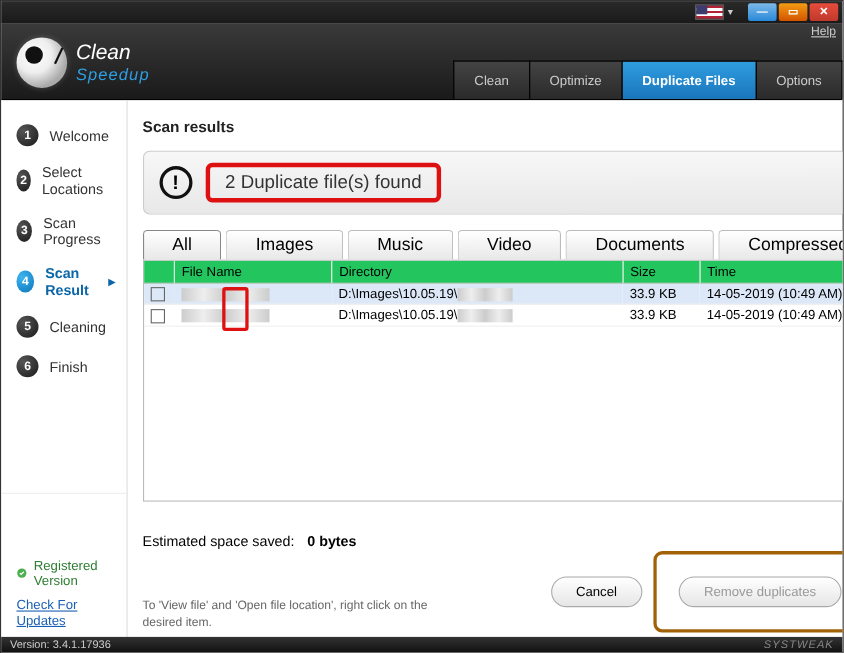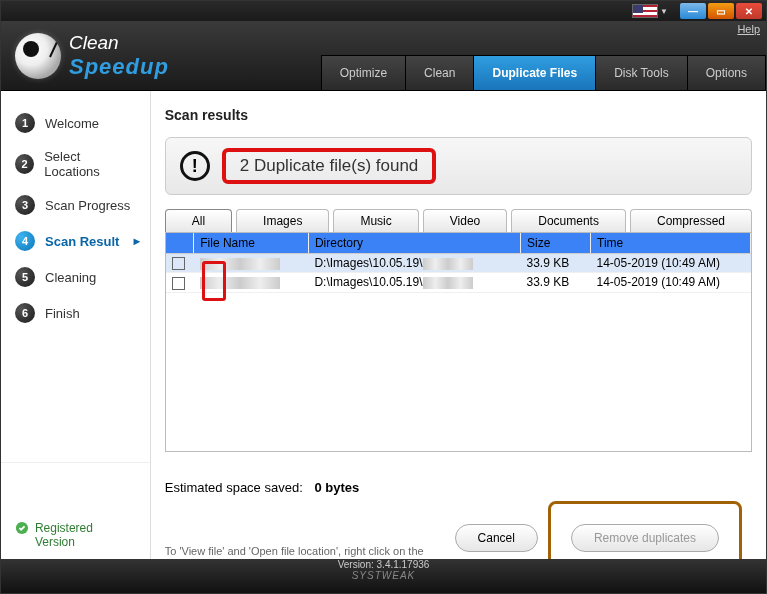--- a/index.html
+++ b/index.html
@@ -17,70 +17,70 @@
 .help-link { position:absolute; right:6px; top:22px; color:#ccc; font-size:11px; text-decoration:underline; }
 
 
 .header { height: 70px; background: linear-gradient(#3a3a3a,#1a1a1a); display:flex; align-items:flex-end; border-bottom:1px solid #000; }
 .logo-area { display:flex; align-items:center; padding:0 14px 10px 14px; }
 .logo-icon { width:46px; height:46px; border-radius:50%; background:radial-gradient(circle at 35% 35%, #fff 0%, #eee 38%, #aaa 70%); position:relative; box-shadow:0 0 6px rgba(255,255,255,.2);}
 .logo-icon::before{content:'';position:absolute;width:16px;height:16px;background:#111;border-radius:50%;left:8px;top:8px;}
 .logo-icon::after{content:'';position:absolute;width:2px;height:16px;background:#111;right:10px;top:8px;transform:rotate(25deg);transform-origin:bottom;}
 .logo-text { margin-left:8px; }
 .logo-disk { color:#fff; font-size:19px; font-style:italic; font-weight:300; }
-.logo-speed { color:#2f9de0; font-size:22px; font-style:italic; font-weight:bold; letter-spacing:1px;}
+.logo-speed { color:#2f9de0; font-size:15px; font-style:italic; font-weight:normal; letter-spacing:1px;}
 .main-tabs { display:flex; margin-left:auto; margin-bottom:0;}
 .main-tab { padding: 10px 18px; color:#ccc; font-size:12px; background:linear-gradient(#444,#2a2a2a); border:1px solid #000; border-bottom:none; cursor:pointer; }
 .main-tab:not(:last-child){border-right:none;}
 .main-tab.active { background:linear-gradient(#2f9de0,#1a75bb); color:#fff; font-weight:bold;}
 
 
 .main { display:flex; height:490px;}
 .sidebar { width:180px; border-right:1px solid #ddd; display:flex; flex-direction:column; }
 .steps { flex:1; padding-top:14px; }
 .step { display:flex; align-items:center; padding:8px 14px; font-size:13px; color:#333; cursor:pointer; position:relative; }
 .step .num { width:20px; height:20px; border-radius:50%; background:radial-gradient(circle at 30% 30%, #555, #1a1a1a); color:#fff; font-size:11px; display:inline-flex; align-items:center; justify-content:center; margin-right:10px; font-weight:bold;}
 .step.active { color:#0a66a8; font-weight:bold;}
 .step.active .num { background:radial-gradient(circle at 30% 30%, #3fb4f0, #0a76b8);}
 .step.active::after { content:'▸'; color:#0a66a8; position:absolute; right:10px; font-size:12px;}
 .sidebar-footer { padding:10px 14px; font-size:12px; border-top:1px solid #eee;}
-.reg-ok { color:#2e7d32; display:flex; gap:6px; margin-bottom:8px;margin-top:48px;}
+.reg-ok { color:#2e7d32; display:flex; align-items:center; gap:6px; margin-bottom:8px;margin-top:48px;}
 .reg-ok svg{width:14px;height:14px;}
 .update-link { color:#1a5fb4; text-decoration:underline; cursor:pointer; }
 
 .content { flex:1; padding:16px 14px 0 14px; position:relative;}
 .content h2 { font-size:14px; font-weight:bold; margin-bottom:14px; color:#222;}
 .result-banner { border:1px solid #ccc; border-radius:6px; background:linear-gradient(#f7f7f7,#e8e8e8); padding:10px 14px; display:flex; align-items:center; gap:12px; margin-bottom:14px;}
 .result-banner .mark { width:30px;height:30px;border:3px solid #111;border-radius:50%;display:flex;align-items:center;justify-content:center;font-weight:bold;font-size:18px;}
 .result-highlight { border:4px solid #d11; border-radius:6px; padding:4px 14px; font-size:17px; color:#333;}
 
 .filter-tabs { display:flex; gap:4px; margin-bottom:0;}
-.filter-tab { padding:4px 26px; font-size:12px; border:1px solid #bbb; border-bottom:none; border-radius:4px 4px 0 0; background:linear-gradient(#fff,#e8e8e8); cursor:pointer;}
+.filter-tab { padding:4px 26px; font-size:16px; border:1px solid #bbb; border-bottom:none; border-radius:4px 4px 0 0; background:linear-gradient(#fff,#e8e8e8); cursor:pointer;}
 .filter-tab:first-child{border-color:#888;}
 
 .table-wrap { border:1px solid #bbb; height:220px; overflow:auto; font-size:12px; background:#fff;}
 table { width:100%; border-collapse:collapse;}
-thead th { text-align:left; font-weight:normal; padding:3px 6px; border-bottom:1px solid #ccc; border-right:1px solid #eee; background:#3b82f6; font-size:12px;}
+thead th { text-align:left; font-weight:normal; padding:3px 6px; border-bottom:1px solid #ccc; border-right:1px solid #eee; background:#22c55e; font-size:12px;}
 tbody td { padding:2px 6px; border-bottom:1px solid #f0f0f0;margin-left:48px;}
 tbody tr.sel { background:#dce8f7;}
 .chk { width:13px;height:13px;border:1px solid #666;display:inline-block;vertical-align:middle;}
 .chk-box-hl { border:3px solid #d11; padding:1px; position:absolute; left:201px; top:260px; width:24px; height:40px; border-radius:3px; pointer-events:none;}
 .blurred { display:inline-block; width:80px; height:12px; background:linear-gradient(90deg,#ccc,#eee,#ccc,#eee,#ccc); filter:blur(0.5px); vertical-align:middle;}
 
 .est-saved { font-size:13px; margin-top:28px;}
 .est-saved b{margin-left:8px;}
 
 .footer-hint { position:absolute; bottom:8px; left:14px; font-size:11px; color:#666; width:280px; line-height:1.3;}
 .action-btns { position:absolute; bottom:6px; right:24px; display:flex; gap:10px; align-items:center;}
 .btn { padding:6px 22px; border-radius:16px; border:1px solid #aaa; font-size:12px; cursor:pointer; background:linear-gradient(#fff,#e6e6e6);}
 .btn-disabled { color:#999;}
 .remove-hl { border:3px solid #a16207; border-radius:8px; padding:20px;}
 
 
-.statusbar { position:absolute; bottom:0; left:0; right:0; height:34px; background:linear-gradient(#333,#111); color:#ccc; font-size:10px; display:flex; align-items:center; padding:0 8px;flex-direction:column;}
+.statusbar { position:absolute; bottom:0; left:0; right:0; height:14px; background:linear-gradient(#333,#111); color:#ccc; font-size:10px; display:flex; align-items:center; justify-content:space-between; padding:0 8px;}
 .brand-foot { font-style:italic; color:#888; letter-spacing:1px;}
 </style>
 </head>
 <body>
 
 <div class="titlebar">
   <span class="lang-flag"></span>
   <span class="lang-drop">▼</span>
   <span class="win-btn win-min">—</span>
   <span class="win-btn win-max">▭</span>
@@ -90,24 +90,23 @@
 
 <div class="header">
   <div class="logo-area">
     <div class="logo-icon"></div>
     <div class="logo-text">
       <div class="logo-disk">Clean</div>
       <div class="logo-speed">Speedup</div>
     </div>
   </div>
   <div class="main-tabs">
+    <div class="main-tab">Clean</div>
     <div class="main-tab">Optimize</div>
-    <div class="main-tab">Clean</div>
     <div class="main-tab active">Duplicate Files</div>
-    <div class="main-tab">Disk Tools</div>
     <div class="main-tab">Options</div>
   </div>
 </div>
 
 <div class="main">
   <div class="sidebar">
     <div class="steps">
       <div class="step">
           <span class="num">1</span>
           <span>Welcome</span>

